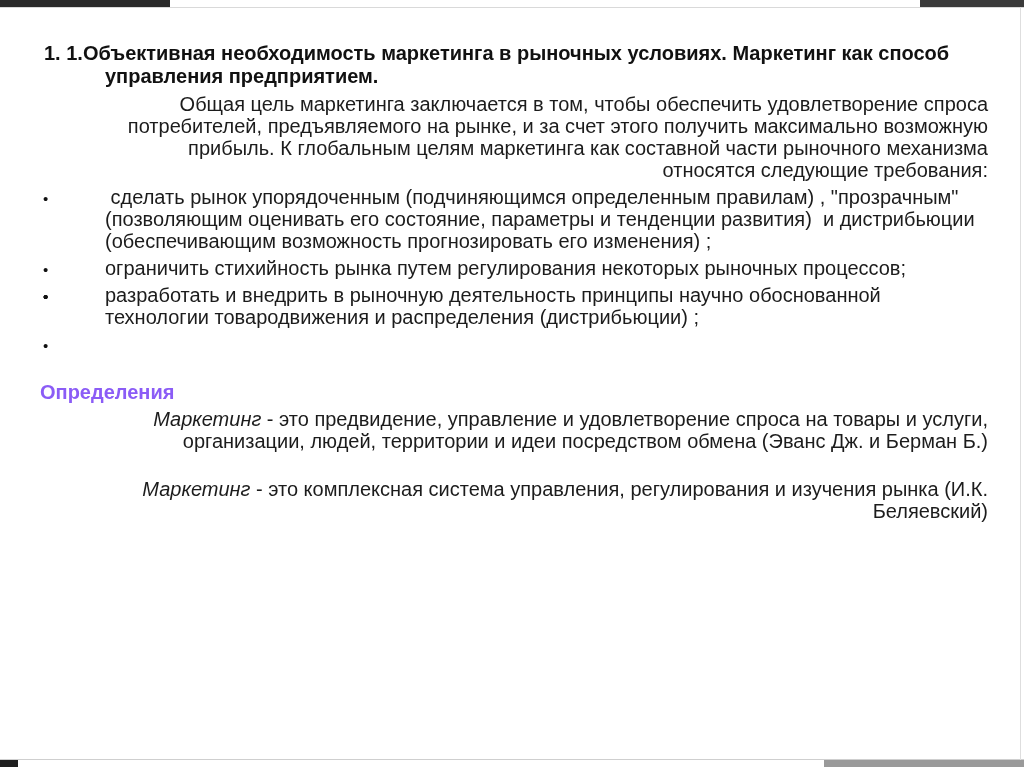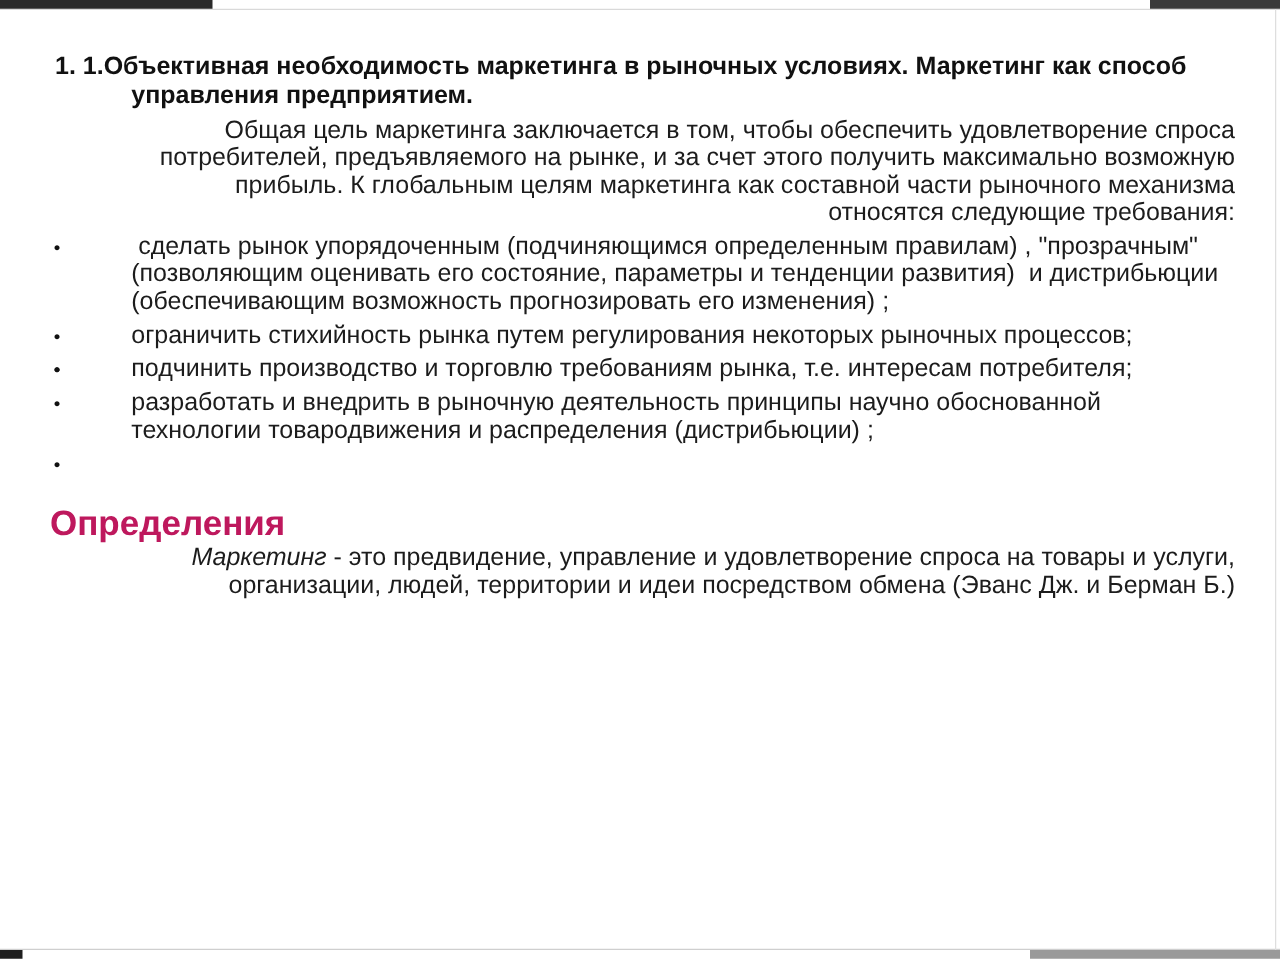--- a/index.html
+++ b/index.html
@@ -39,21 +39,21 @@
     position: relative; padding-left: 65px; margin: 5px 0;
     font-size: 20px; line-height: 22px;
   }
   .li-text { white-space: pre-wrap; }
   .marker {
     position: absolute; left: 3px; top: 2px;
     font-size: 15px; line-height: 22px; color: #111;
   }
   .defs-heading {
     margin: 53px 0 5px 0;
-    font-size: 28px; line-height: 22px; font-weight: bold; color: #be185d;
+    font-size: 20px; line-height: 22px; font-weight: bold; color: #8b5cf6;
   }
   .def .term { font-style: italic; }
   .def + .def { margin-top: 26px; }
 </style>
 </head>
 <body>
 
 <div class="slide">
 
   <div class="frame-top-line"></div>
@@ -77,31 +77,31 @@
       </li>
       <li>
         <span class="marker">•</span>
         <span class="li-text">ограничить стихийность рынка путем регулирования некоторых рыночных процессов;</span>
       </li>
       <li>
         <span class="marker">•</span>
       </li>
       <li>
         <span class="marker">•</span>
-        <span class="li-text">подчинить производство и торговлю требованиям рынка, т.е. интересам потребителя;</span>
       </li>
       <li>
         <span class="marker">•</span>
         <span class="li-text">разработать и внедрить в рыночную деятельность принципы научно обоснованной технологии товародвижения и распределения (дистрибьюции) ;</span>
       </li>
       <li>
         <span class="marker">•</span>
       </li>
     </ul>
 
     <h2 class="defs-heading">Определения</h2>
 
 
     <p class="def"><span class="term">Маркетинг</span><span> - это предвидение, управление и удовлетворение спроса на товары и услуги, организации, людей, территории и идеи посредством обмена (Эванс Дж. и Берман Б.)</span></p>
 
+    <p class="def"><span class="term">Маркетинг</span><span> - это комплексная система управления, регулирования и изучения рынка (И.К. Беляевский)</span></p>
 
   </div>
 </div>
 
 </body></html>

